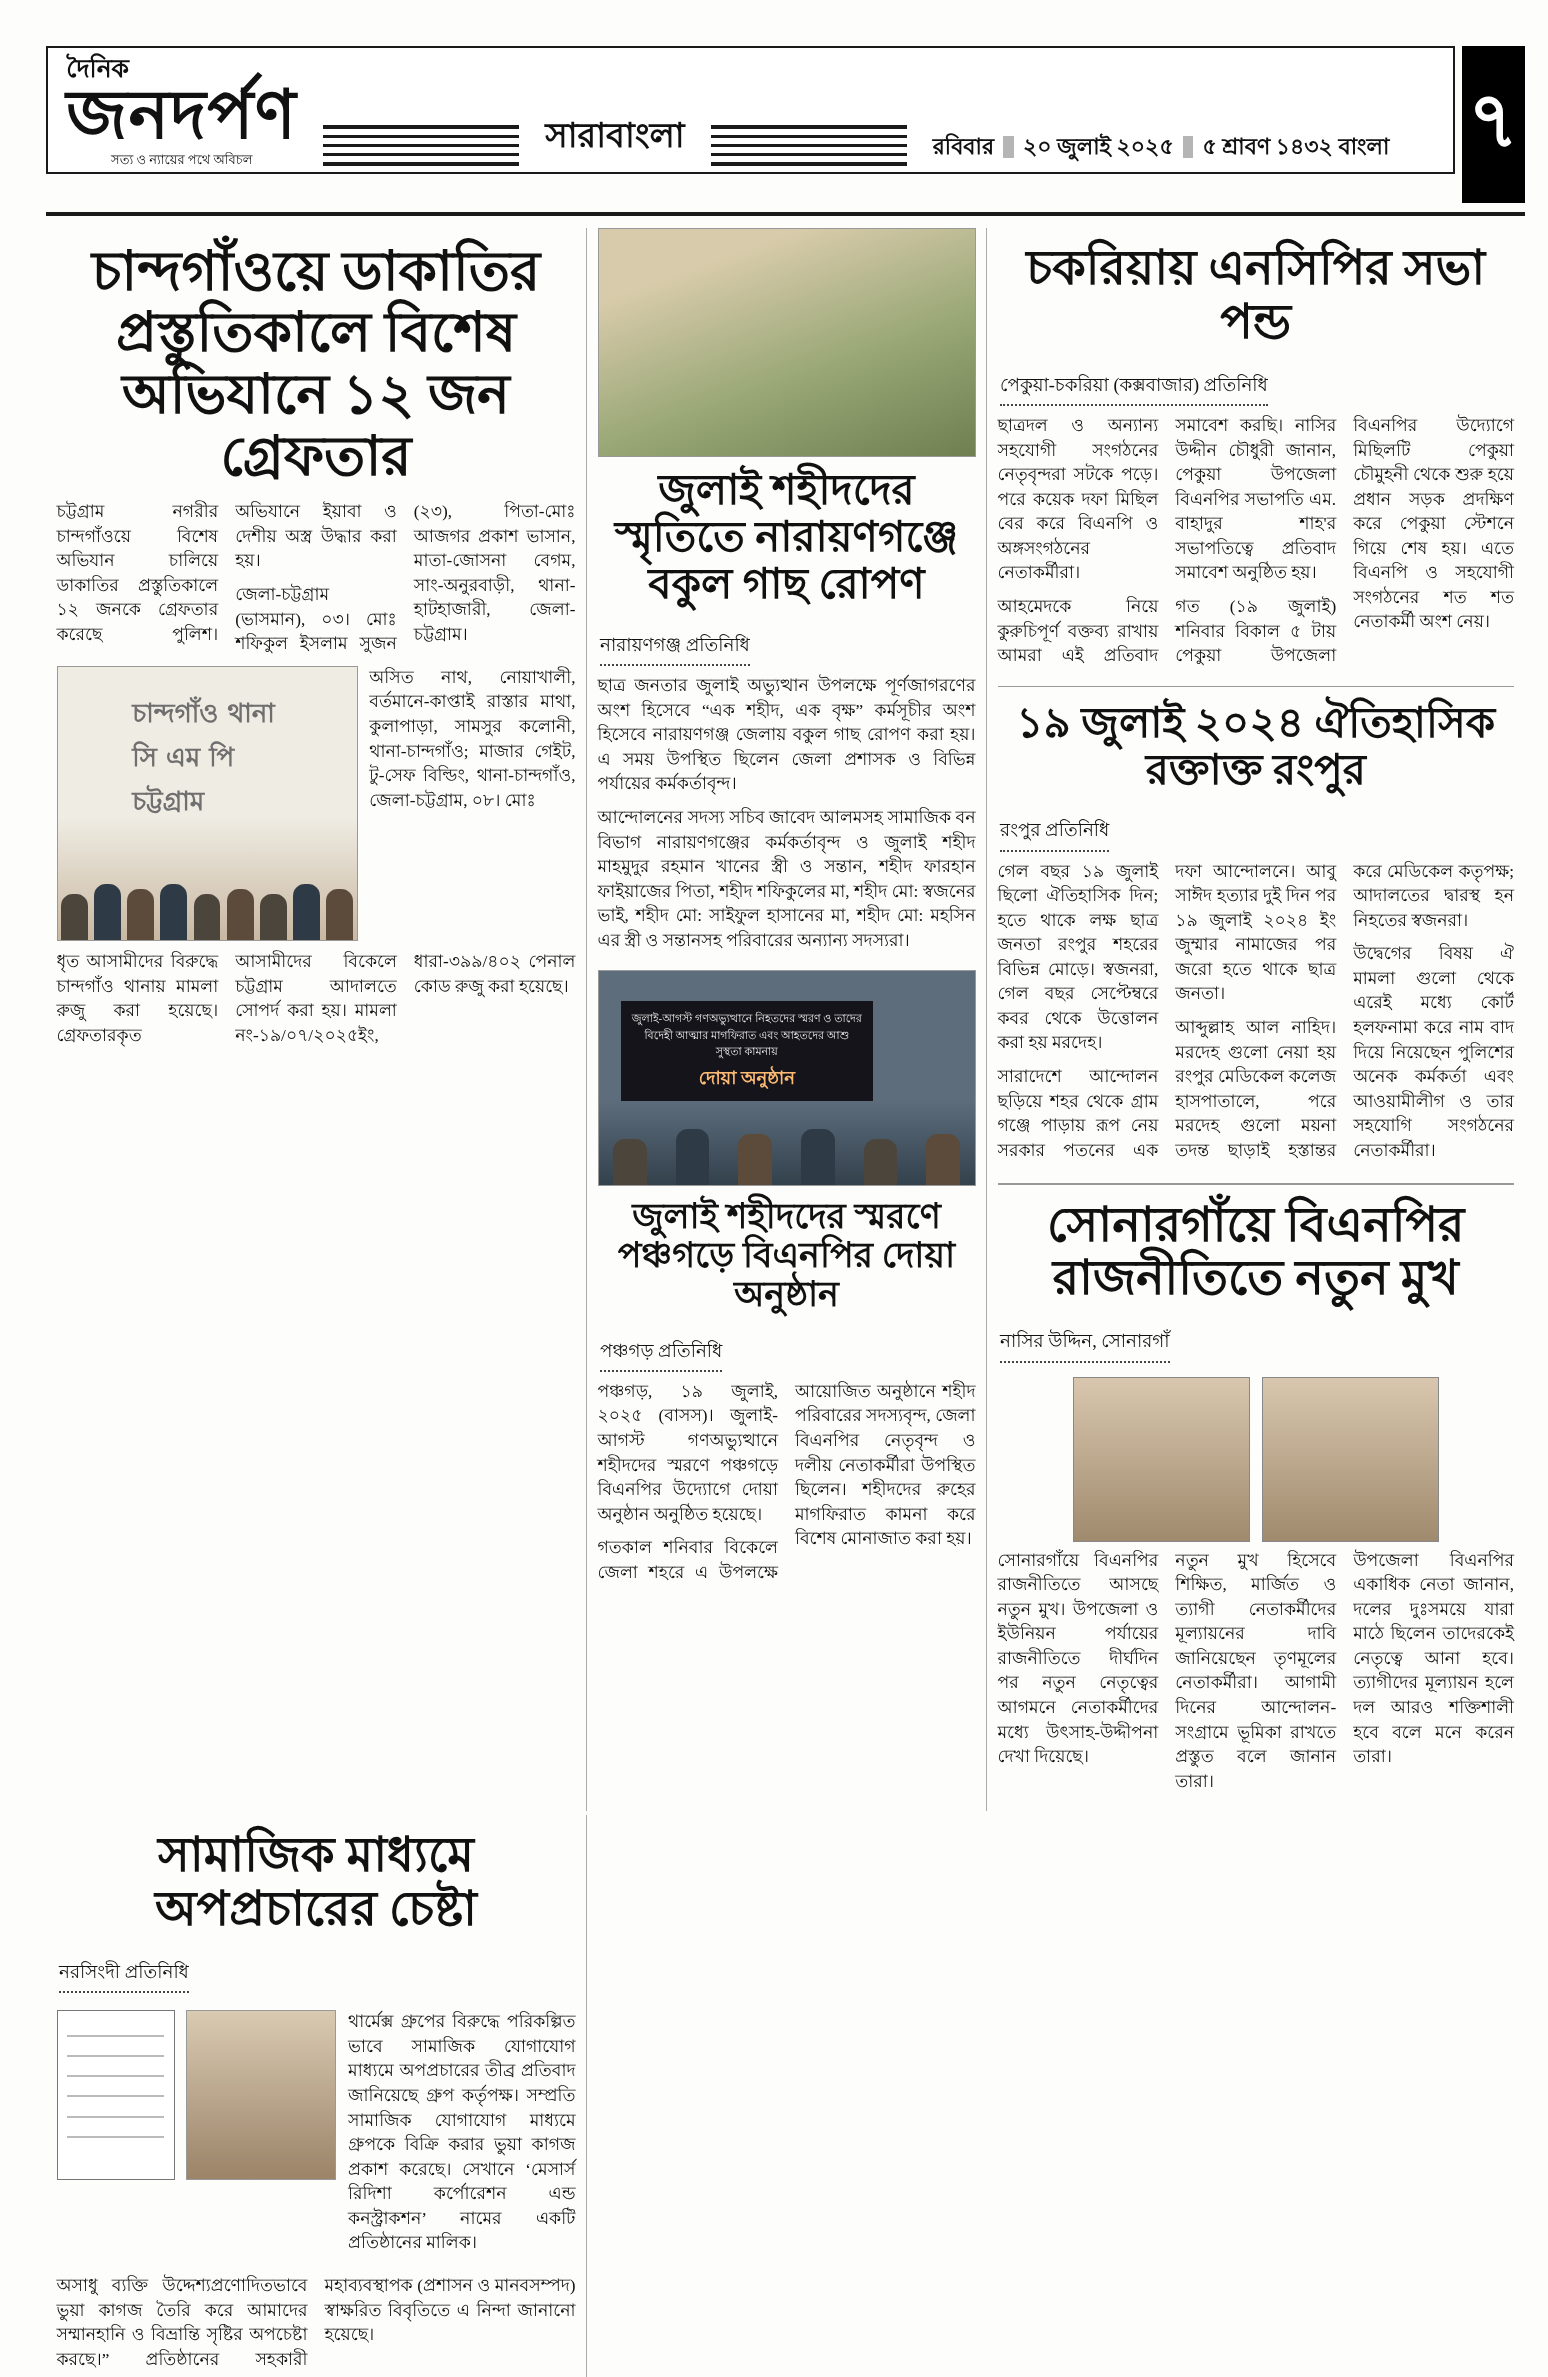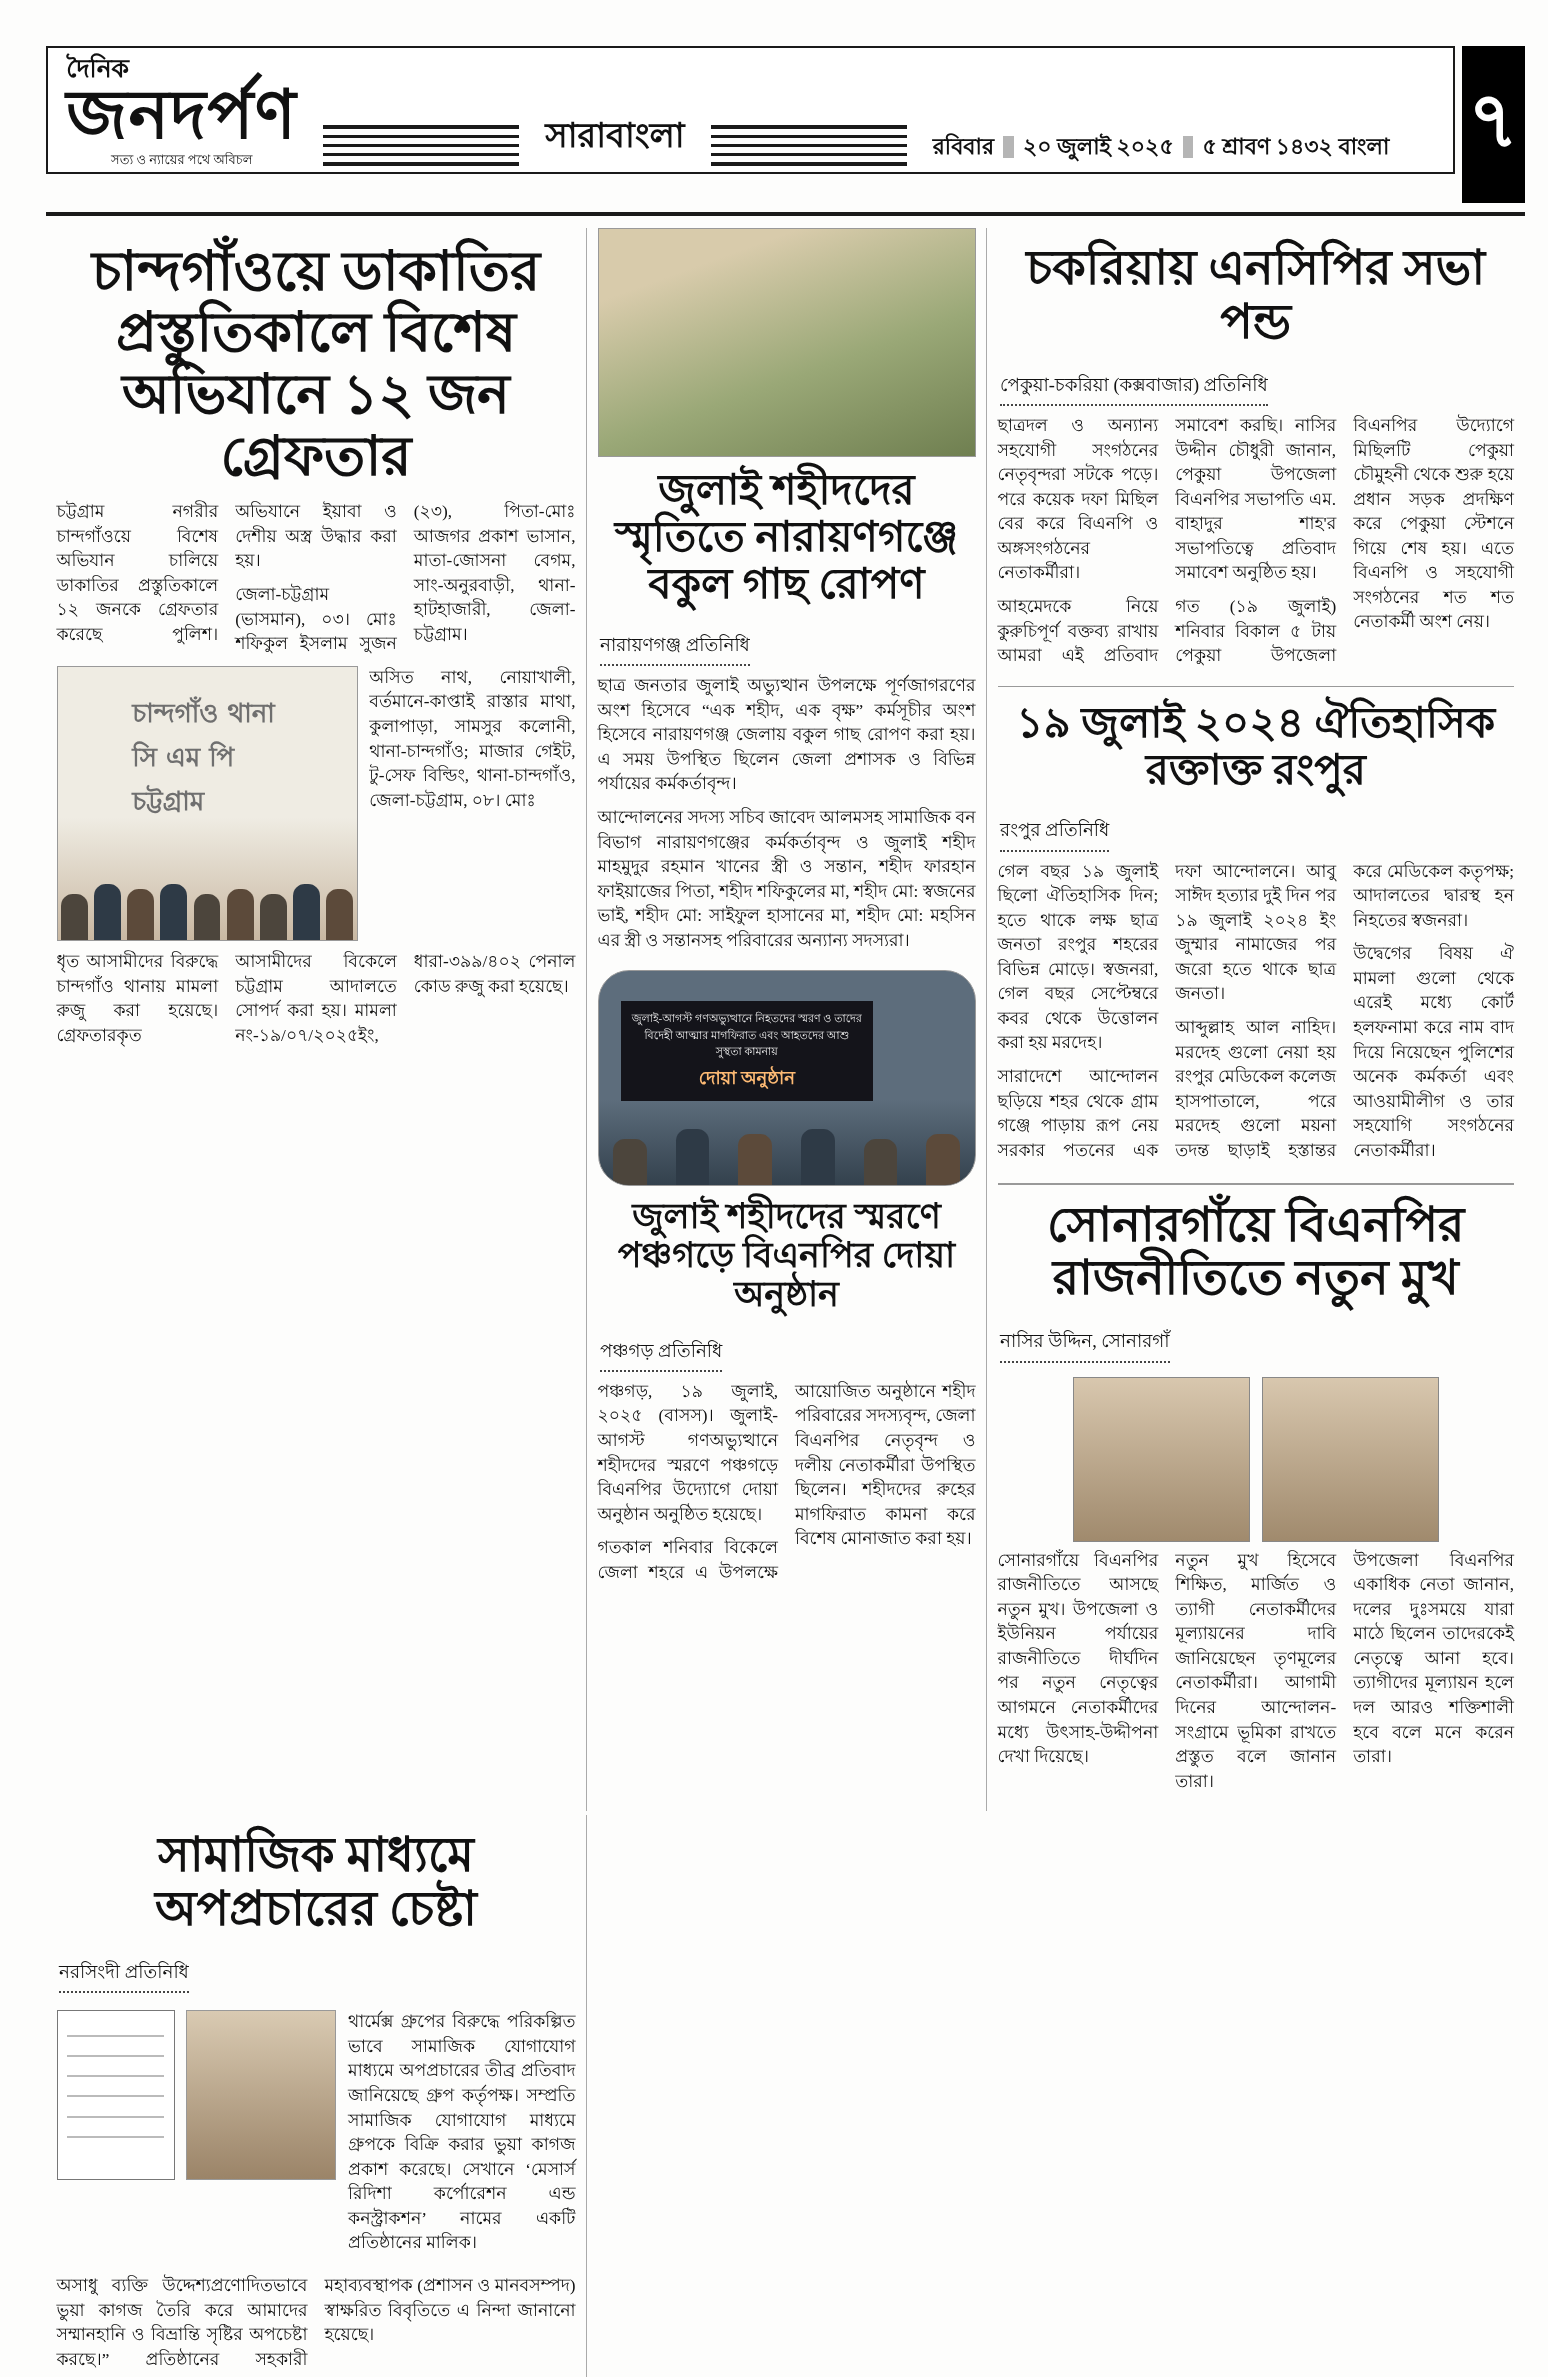--- a/index.html
+++ b/index.html
@@ -137,21 +137,21 @@
           <div class="ph" style="height:229px;background:linear-gradient(160deg,#d8cbab 20%,#9aa877 60%,#6f7f50);"></div>
           <h2 class="hl-md" style="margin-top:10.5px;">জুলাই শহীদদের স্মৃতিতে নারায়ণগঞ্জে বকুল গাছ রোপণ</h2>
           <div><span class="byline">নারায়ণগঞ্জ প্রতিনিধি</span></div>
           <div class="body">
               <p>ছাত্র জনতার জুলাই অভ্যুত্থান উপলক্ষে পূর্ণজাগরণের অংশ হিসেবে “এক শহীদ, এক বৃক্ষ” কর্মসূচীর অংশ হিসেবে নারায়ণগঞ্জ জেলায় বকুল গাছ রোপণ করা হয়। এ সময় উপস্থিত ছিলেন জেলা প্রশাসক ও বিভিন্ন পর্যায়ের কর্মকর্তাবৃন্দ।</p>
               <p>আন্দোলনের সদস্য সচিব জাবেদ আলমসহ সামাজিক বন বিভাগ নারায়ণগঞ্জের কর্মকর্তাবৃন্দ ও জুলাই শহীদ মাহমুদুর রহমান খানের স্ত্রী ও সন্তান, শহীদ ফারহান ফাইয়াজের পিতা, শহীদ শফিকুলের মা, শহীদ মো: স্বজনের ভাই, শহীদ মো: সাইফুল হাসানের মা, শহীদ মো: মহসিন এর স্ত্রী ও সন্তানসহ পরিবারের অন্যান্য সদস্যরা।</p>
             </div>
         </article>
 
         <article class="art">
-          <div class="ph" style="height:216px;background:linear-gradient(#5d6d7c 60%,#33414d);border-radius:31px;">
+          <div class="ph" style="height:216px;background:linear-gradient(#5d6d7c 60%,#33414d);">
             <div class="banner-black">
               <span>জুলাই-আগস্ট গণঅভ্যুত্থানে নিহতদের স্মরণ ও তাদের বিদেহী আত্মার মাগফিরাত এবং আহতদের আশু সুস্থতা কামনায়</span>
               <span class="big">দোয়া অনুষ্ঠান</span>
             </div>
             <div class="ph-people">
               <i class="person"></i>
                 <i class="person"></i>
                 <i class="person"></i>
                 <i class="person"></i>
                 <i class="person"></i>

